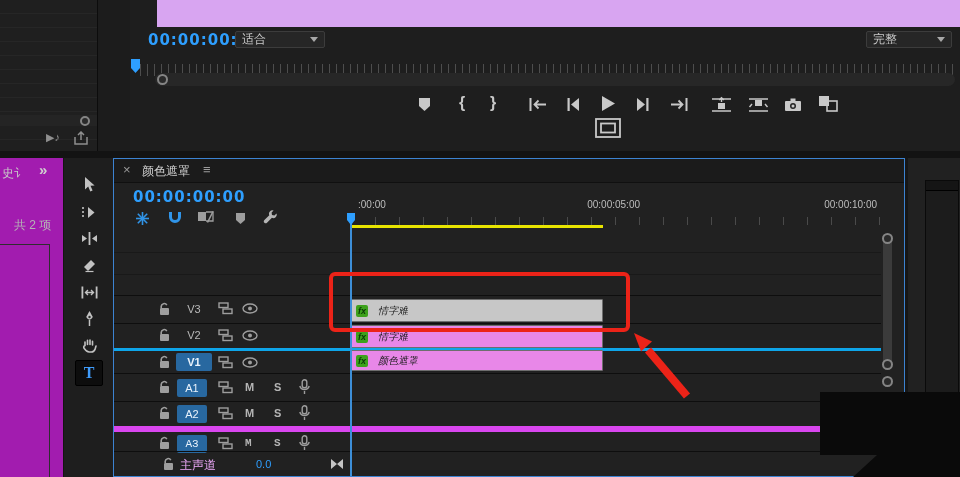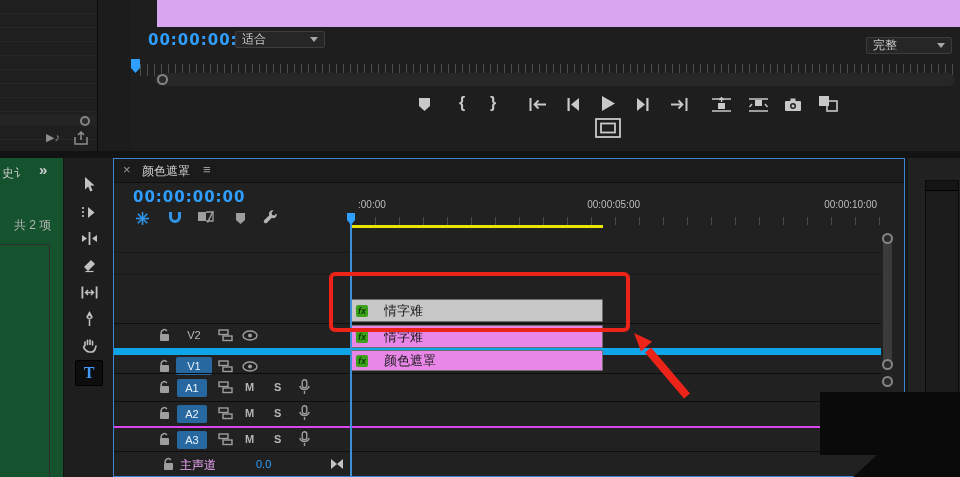--- a/index.html
+++ b/index.html
@@ -11,21 +11,21 @@
       display:flex;align-items:center;justify-content:space-between;padding:0 6px;box-sizing:border-box;}
   .chev{width:0;height:0;border:4px solid transparent;border-top:5px solid #a8a8a8;margin-top:4px;}
   .rowline{background:#0e0e0e;height:1px;}
   .trackname{font-size:11px;color:#b9b9b9;text-align:center;line-height:18px;}
   .tsel{background:#2868a0;color:#e8f2fb;border-radius:2px;}
   .ms{font-size:11px;color:#b5b5b5;font-weight:bold;}
   .knob{border:2px solid #858585;background:#2a2a2a;border-radius:50%;box-sizing:border-box;}
   .clip{box-sizing:border-box;border:1px solid #6e6e6e;border-radius:1px;display:flex;align-items:center;}
   .fx{width:12px;height:12px;margin-left:4px;background:#3da11c;border-radius:2px;color:#0b3a06;
       font-size:9px;font-style:italic;font-weight:bold;text-align:center;line-height:12px;}
-  .cliplabel{font-size:13px;color:#1c1c1c;margin-left:16px;white-space:nowrap;overflow:hidden;}
+  .cliplabel{font-size:10px;color:#1c1c1c;margin-left:10px;white-space:nowrap;overflow:hidden;font-style:italic;}
   .ticks-s{background:repeating-linear-gradient(90deg,#4d4d4d 0 1px,transparent 1px 7px);}
   .ticks-t{background:repeating-linear-gradient(90deg,#4a4a4a 0 1px,transparent 1px 24px);}
   .ico{display:flex;align-items:center;justify-content:center;}
   .rul{font-size:10px;color:#bdbdbd;white-space:nowrap;margin-left:12px;}
   svg{display:block;}
 </style>
 </head>
 <body>
 
 <div class="abs" style="left:0;top:0;width:960px;height:151px;background:#1c1c1c;">
@@ -45,21 +45,21 @@
 
   <div class="abs" style="left:130px;top:0;width:830px;height:151px;background:#1e1e1e;"></div>
   <div class="abs" style="left: 157px; top: 0px; width: 803px; height: 27px; background: rgb(216, 165, 241);"></div>
 
   <div class="abs tc" style="left:148px;top:31px;">00:00:00:00</div>
 
   <div class="abs dd" style="left:235px;top:31px;width:90px;height:17px;">
     <span>适合</span>
     <span class="chev"></span>
   </div>
-  <div class="abs dd" style="left:866px;top:37px;width:86px;height:17px;">
+  <div class="abs dd" style="left:866px;top:31px;width:86px;height:17px;">
     <span>完整</span>
     <span class="chev"></span>
   </div>
 
   <div class="abs ticks-s" style="left:140px;top:64px;width:815px;height:12px;"></div>
   <div class="abs" style="left:130px;top:58px;">
     <svg width="11" height="18" viewBox="0 0 11 18">
         <path d="M1 1 h9 v9 l-4.5 5 L1 10 z" fill="#2e9fff"></path>
       </svg>
   </div>
@@ -133,21 +133,21 @@
   <div class="abs ico" style="left:595px;top:118px;width:26px;height:20px;">
     <svg width="26" height="20" viewBox="0 0 26 20">
         <rect x="1" y="1" width="24" height="18" fill="none" stroke="#c8c8c8" stroke-width="1.8"></rect>
         <rect x="6" y="5.5" width="14" height="9" fill="none" stroke="#c8c8c8" stroke-width="1.8"></rect>
       </svg>
     </div>
 </div>
 
 <div class="abs" style="left:0;top:151px;width:960px;height:7px;background:#131313;"></div>
 
-<div class="abs" style="left:0;top:158px;width:63px;height:319px;background:#14532d;">
+<div class="abs" style="left:0;top:158px;width:63px;height:319px;background:#a21caf;">
   <div class="abs" style="left:2px;top:7px;font-size:12px;color:#c8c8c8;">史讠</div>
   <div class="abs" style="left:39px;top:3px;font-size:15px;font-weight:bold;color:#d0d0d0;">»</div>
   <div class="abs" style="left:14px;top:59px;font-size:12px;color:#b5b5b5;">共 2 项</div>
   <div class="abs rowline" style="left:0;top:86px;width:49px;background:#2e2e2e;"></div>
   <div class="abs" style="left:49px;top:86px;width:1px;height:233px;background:#2e2e2e;"></div>
 </div>
 
 <div class="abs" style="left:63px;top:158px;width:50px;height:319px;background:#1e1e1e;border-left:1px solid #141414;">
   <div class="abs ico" style="left:14px;top:16px;width:22px;height:20px;">
     <svg width="14" height="17" viewBox="0 0 14 17">
@@ -247,20 +247,41 @@
   <div class="abs" style="left:236px;top:54px;width:2px;height:263px;background:#3d8fd8;z-index:12;"></div>
   <div class="abs" style="left:232px;top:53px;z-index:13;">
     <svg width="10" height="14" viewBox="0 0 10 14">
         <path d="M1 1 h8 v7 l-4 5 L1 8 z" fill="#2e9fff"></path>
       </svg>
     </div>
 
   <div class="abs rowline" style="left:0;top:93px;width:767px;background:#191919;"></div>
   <div class="abs rowline" style="left:0;top:115px;width:767px;background:#191919;"></div>
 
+  <div class="abs" style="left:0;top:136px;width:767px;height:27px;border-top:1px solid #0e0e0e;">
+    <div class="abs ico" style="left:44px;top:6px;">
+        <svg width="13" height="14" viewBox="0 0 13 14">
+          <path d="M3.2 6 V4.4 a3 3 0 0 1 5.6 -1.3" fill="none" stroke="#9e9e9e" stroke-width="1.6"></path>
+          <rect x="2" y="6" width="9" height="7" rx="1" fill="#9e9e9e"></rect>
+        </svg>
+      </div>
+    <div class="abs trackname" style="left:62px;top:4px;width:36px;">V3</div>
+    <div class="abs ico" style="left:104px;top:6px;">
+        <svg width="15" height="13" viewBox="0 0 15 13">
+          <rect x="1" y="1" width="9" height="4.5" fill="none" stroke="#9e9e9e" stroke-width="1.4"></rect>
+          <rect x="5" y="7" width="9" height="4.5" fill="none" stroke="#9e9e9e" stroke-width="1.4"></rect>
+        </svg>
+      </div>
+    <div class="abs ico" style="left:128px;top:7px;">
+        <svg width="16" height="11" viewBox="0 0 16 11">
+          <ellipse cx="8" cy="5.5" rx="7" ry="4.5" fill="none" stroke="#9e9e9e" stroke-width="1.4"></ellipse>
+          <circle cx="8" cy="5.5" r="2" fill="#9e9e9e"></circle>
+        </svg>
+      </div>
+  </div>
 
   <div class="abs" style="left:0;top:164px;width:767px;height:24px;border-top:1px solid #0e0e0e;">
     <div class="abs ico" style="left:44px;top:4px;">
         <svg width="13" height="14" viewBox="0 0 13 14">
           <path d="M3.2 6 V4.4 a3 3 0 0 1 5.6 -1.3" fill="none" stroke="#9e9e9e" stroke-width="1.6"></path>
           <rect x="2" y="6" width="9" height="7" rx="1" fill="#9e9e9e"></rect>
         </svg>
       </div>
     <div class="abs trackname" style="left:62px;top:2px;width:36px;">V2</div>
     <div class="abs ico" style="left:104px;top:5px;">
@@ -270,21 +291,21 @@
         </svg>
       </div>
     <div class="abs ico" style="left:128px;top:6px;">
         <svg width="16" height="11" viewBox="0 0 16 11">
           <ellipse cx="8" cy="5.5" rx="7" ry="4.5" fill="none" stroke="#9e9e9e" stroke-width="1.4"></ellipse>
           <circle cx="8" cy="5.5" r="2" fill="#9e9e9e"></circle>
         </svg>
       </div>
   </div>
 
-  <div class="abs" style="left:0;top:189px;width:767px;height:24px;border-top:7px solid #0ea5e9;">
+  <div class="abs" style="left:0;top:189px;width:767px;height:24px;border-top:3px solid #0ea5e9;font-weight:bold;">
     <div class="abs ico" style="left:44px;top:4px;">
         <svg width="13" height="14" viewBox="0 0 13 14">
           <path d="M3.2 6 V4.4 a3 3 0 0 1 5.6 -1.3" fill="none" stroke="#9e9e9e" stroke-width="1.6"></path>
           <rect x="2" y="6" width="9" height="7" rx="1" fill="#9e9e9e"></rect>
         </svg>
       </div>
     <div class="abs trackname tsel" style="left:62px;top:2px;width:36px;">V1</div>
     <div class="abs ico" style="left:104px;top:5px;">
         <svg width="15" height="13" viewBox="0 0 15 13">
           <rect x="1" y="1" width="9" height="4.5" fill="none" stroke="#9e9e9e" stroke-width="1.4"></rect>
@@ -340,21 +361,21 @@
     <div class="abs ms" style="left:131px;top:5px;">M</div>
     <div class="abs ms" style="left:160px;top:5px;">S</div>
     <div class="abs ico" style="left:184px;top:3px;">
         <svg width="13" height="16" viewBox="0 0 13 16">
           <rect x="4.2" y="0.8" width="4.6" height="8" rx="2.3" fill="none" stroke="#9e9e9e" stroke-width="1.4"></rect>
           <path d="M1.8 7 a4.9 4.9 0 0 0 9.4 0 M6.5 12 v3" fill="none" stroke="#9e9e9e" stroke-width="1.4"></path>
         </svg>
       </div>
   </div>
 
-  <div class="abs" style="left:0;top:267px;width:767px;height:24px;border-top:2px solid #d946ef;">
+  <div class="abs" style="left:0;top:267px;width:767px;height:24px;border-top:6px solid #d946ef;font-family:Liberation Mono, monospace;">
     <div class="abs ico" style="left:44px;top:4px;">
         <svg width="13" height="14" viewBox="0 0 13 14">
           <path d="M3.2 6 V4.4 a3 3 0 0 1 5.6 -1.3" fill="none" stroke="#9e9e9e" stroke-width="1.6"></path>
           <rect x="2" y="6" width="9" height="7" rx="1" fill="#9e9e9e"></rect>
         </svg>
       </div>
     <div class="abs trackname tsel" style="left:63px;top:3px;width:30px;">A3</div>
     <div class="abs ico" style="left:104px;top:5px;">
         <svg width="15" height="13" viewBox="0 0 15 13">
           <rect x="1" y="1" width="9" height="4.5" fill="none" stroke="#9e9e9e" stroke-width="1.4"></rect>

